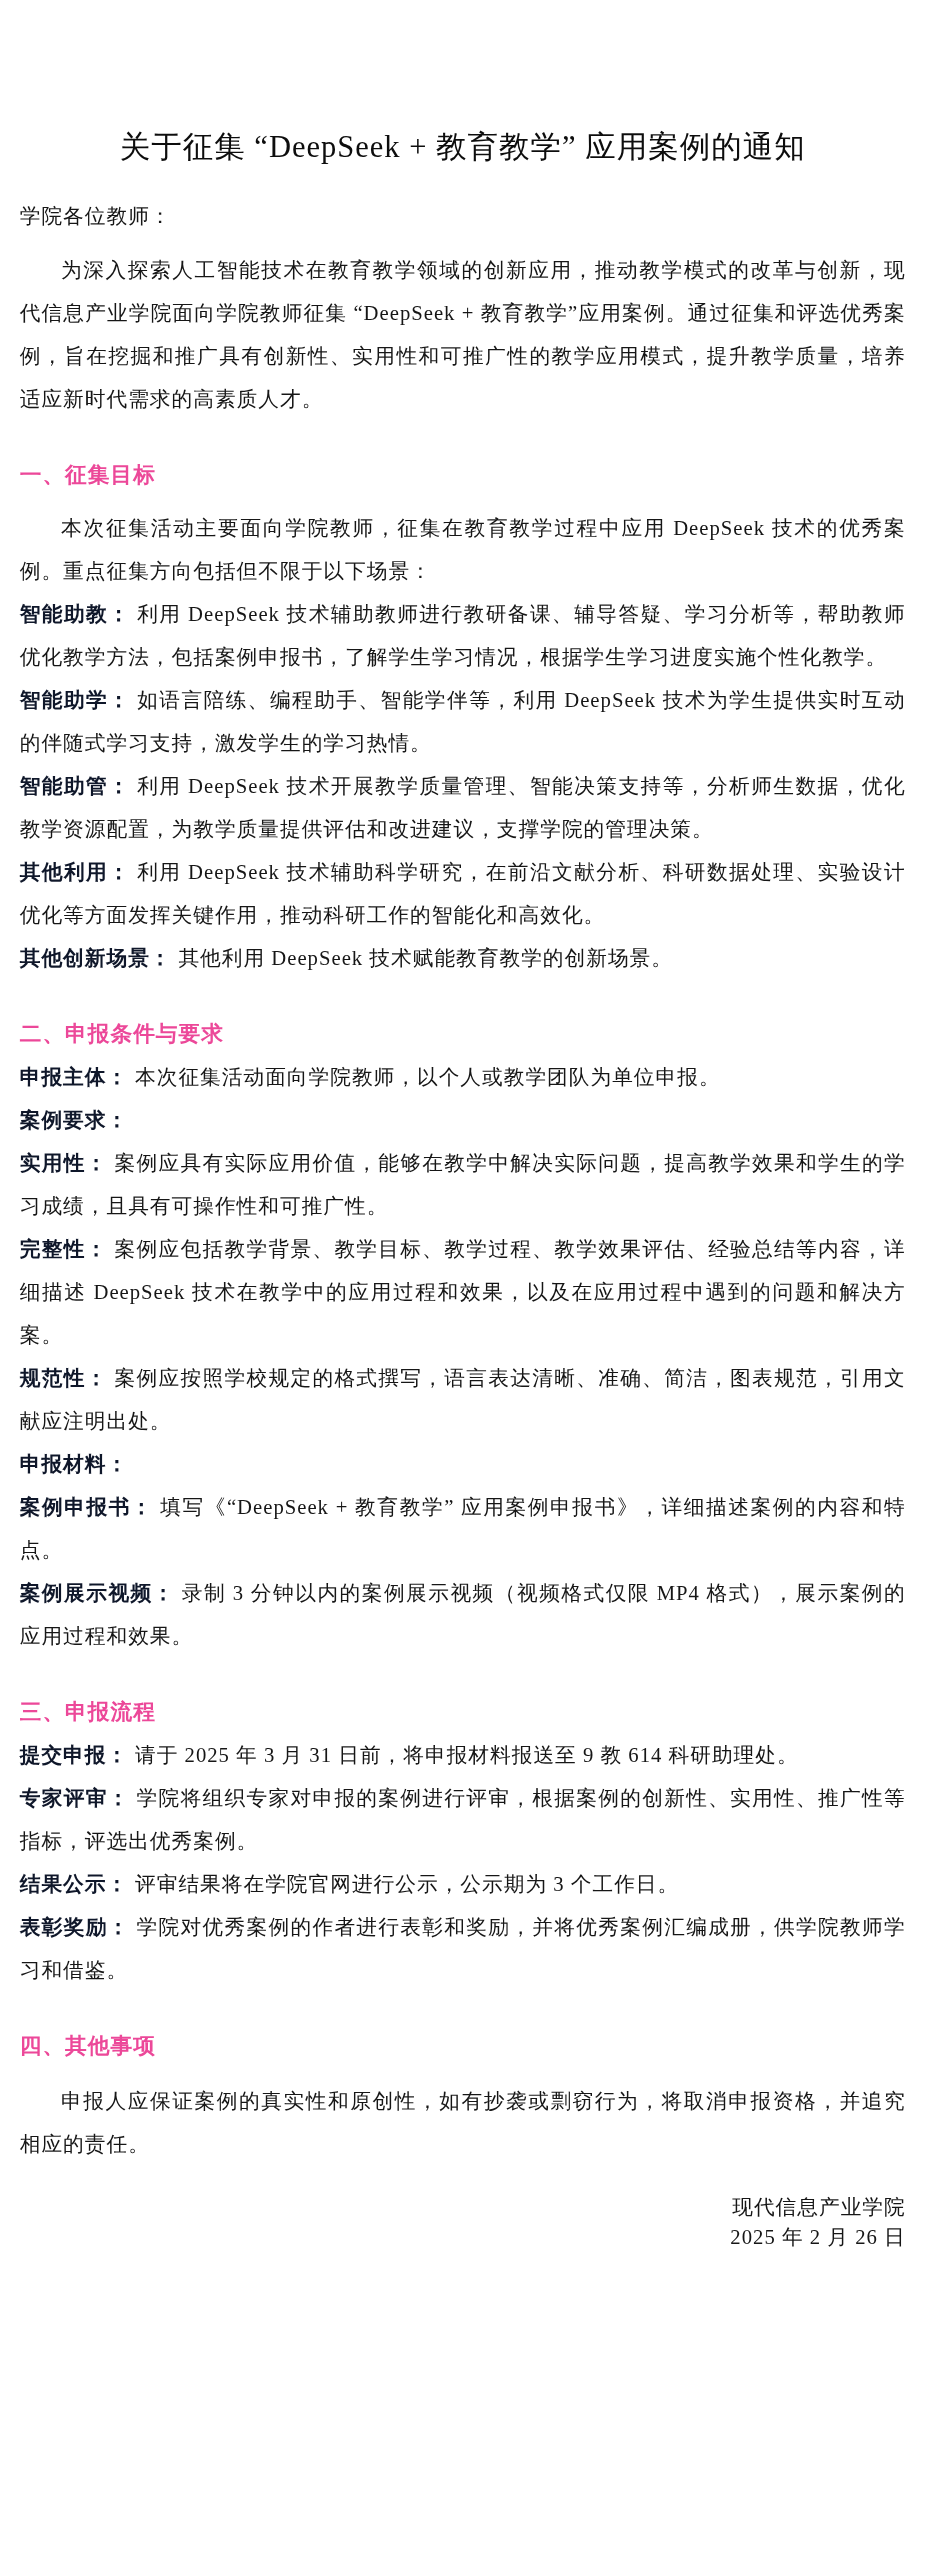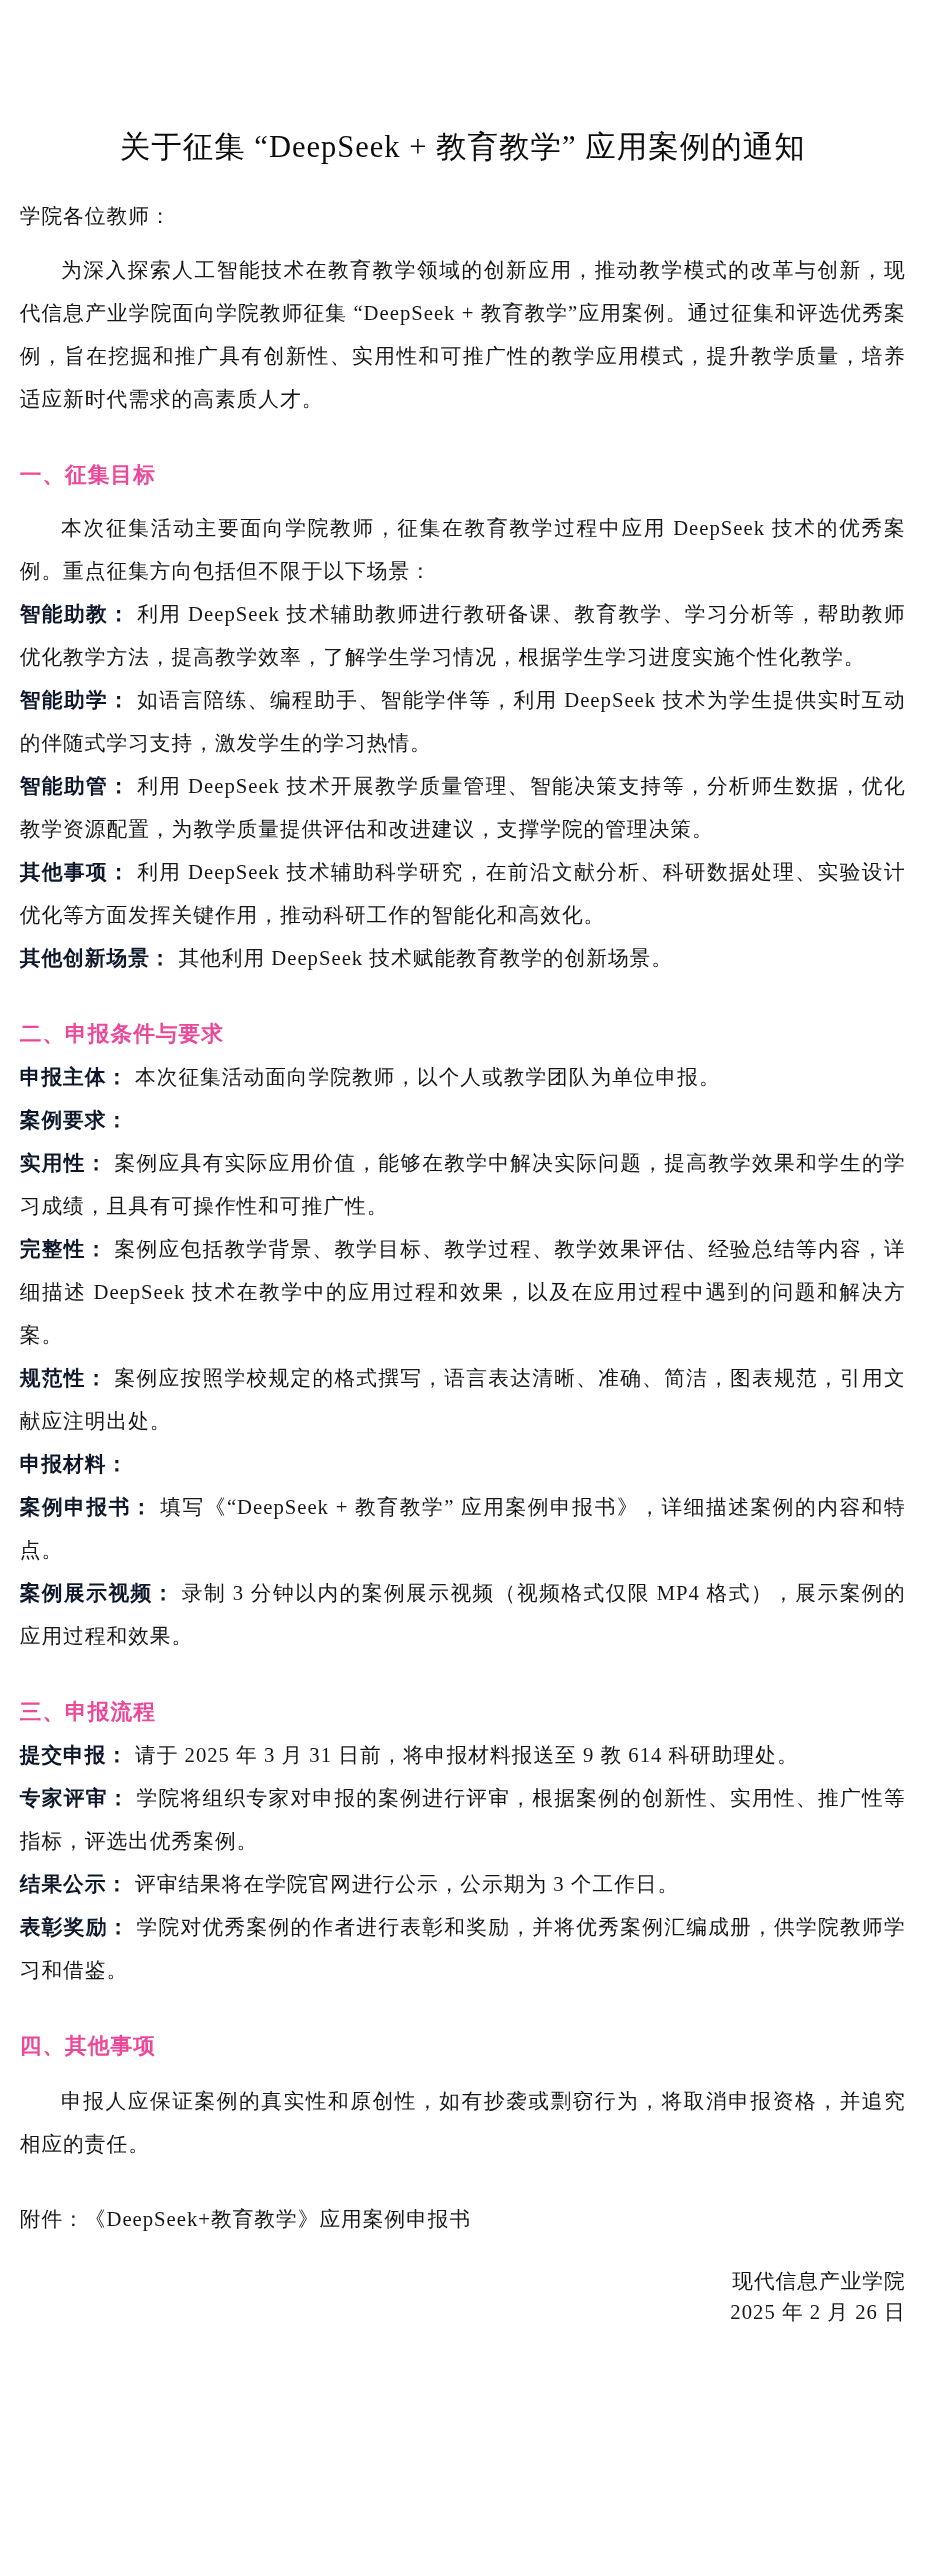--- a/index.html
+++ b/index.html
@@ -76,24 +76,24 @@
 
   <h1 class="doc-title">关于征集 “DeepSeek + 教育教学” 应用案例的通知</h1>
 
   <p class="salutation">学院各位教师：</p>
 
   <p class="intro">为深入探索人工智能技术在教育教学领域的创新应用，推动教学模式的改革与创新，现代信息产业学院面向学院教师征集 “DeepSeek + 教育教学”应用案例。通过征集和评选优秀案例，旨在挖掘和推广具有创新性、实用性和可推广性的教学应用模式，提升教学质量，培养适应新时代需求的高素质人才。</p>
 
   <div>
     <h2 class="section-heading">一、征集目标</h2>
     <p class="lead">本次征集活动主要面向学院教师，征集在教育教学过程中应用 DeepSeek 技术的优秀案例。重点征集方向包括但不限于以下场景：</p>
-    <p class="item"><span class="item-label">智能助教：</span><span>利用 DeepSeek 技术辅助教师进行教研备课、教育教学、学习分析等，帮助教师优化教学方法，提高教学效率，了解学生学习情况，根据学生学习进度实施个性化教学。</span></p>
+    <p class="item"><span class="item-label">智能助教：</span><span>利用 DeepSeek 技术辅助教师进行教研备课、辅导答疑、学习分析等，帮助教师优化教学方法，包括案例申报书，了解学生学习情况，根据学生学习进度实施个性化教学。</span></p>
     <p class="item"><span class="item-label">智能助学：</span><span>如语言陪练、编程助手、智能学伴等，利用 DeepSeek 技术为学生提供实时互动的伴随式学习支持，激发学生的学习热情。</span></p>
     <p class="item"><span class="item-label">智能助管：</span><span>利用 DeepSeek 技术开展教学质量管理、智能决策支持等，分析师生数据，优化教学资源配置，为教学质量提供评估和改进建议，支撑学院的管理决策。</span></p>
-    <p class="item"><span class="item-label">其他事项：</span><span>利用 DeepSeek 技术辅助科学研究，在前沿文献分析、科研数据处理、实验设计优化等方面发挥关键作用，推动科研工作的智能化和高效化。</span></p>
+    <p class="item"><span class="item-label">其他利用：</span><span>利用 DeepSeek 技术辅助科学研究，在前沿文献分析、科研数据处理、实验设计优化等方面发挥关键作用，推动科研工作的智能化和高效化。</span></p>
     <p class="item"><span class="item-label">其他创新场景：</span><span>其他利用 DeepSeek 技术赋能教育教学的创新场景。</span></p>
   </div>
 
   <div>
     <h2 class="section-heading">二、申报条件与要求</h2>
     <p class="item"><span class="item-label">申报主体：</span><span>本次征集活动面向学院教师，以个人或教学团队为单位申报。</span></p>
     <p class="item"><span class="item-label">案例要求：</span><span></span></p>
     <p class="item"><span class="item-label">实用性：</span><span>案例应具有实际应用价值，能够在教学中解决实际问题，提高教学效果和学生的学习成绩，且具有可操作性和可推广性。</span></p>
     <p class="item"><span class="item-label">完整性：</span><span>案例应包括教学背景、教学目标、教学过程、教学效果评估、经验总结等内容，详细描述 DeepSeek 技术在教学中的应用过程和效果，以及在应用过程中遇到的问题和解决方案。</span></p>
     <p class="item"><span class="item-label">规范性：</span><span>案例应按照学校规定的格式撰写，语言表达清晰、准确、简洁，图表规范，引用文献应注明出处。</span></p>
@@ -108,21 +108,20 @@
     <p class="item"><span class="item-label">专家评审：</span><span>学院将组织专家对申报的案例进行评审，根据案例的创新性、实用性、推广性等指标，评选出优秀案例。</span></p>
     <p class="item"><span class="item-label">结果公示：</span><span>评审结果将在学院官网进行公示，公示期为 3 个工作日。</span></p>
     <p class="item"><span class="item-label">表彰奖励：</span><span>学院对优秀案例的作者进行表彰和奖励，并将优秀案例汇编成册，供学院教师学习和借鉴。</span></p>
   </div>
 
   <div>
     <h2 class="section-heading">四、其他事项</h2>
     <p class="closing-para">申报人应保证案例的真实性和原创性，如有抄袭或剽窃行为，将取消申报资格，并追究相应的责任。</p>
   </div>
 
-  <p class="attachment">附件：《DeepSeek+教育教学》应用案例申报书</p>
 
   <div class="signature">
     <p>现代信息产业学院</p>
     <p>2025 年 2 月 26 日</p>
   </div>
 
 </div>
 
 
 </body></html>

